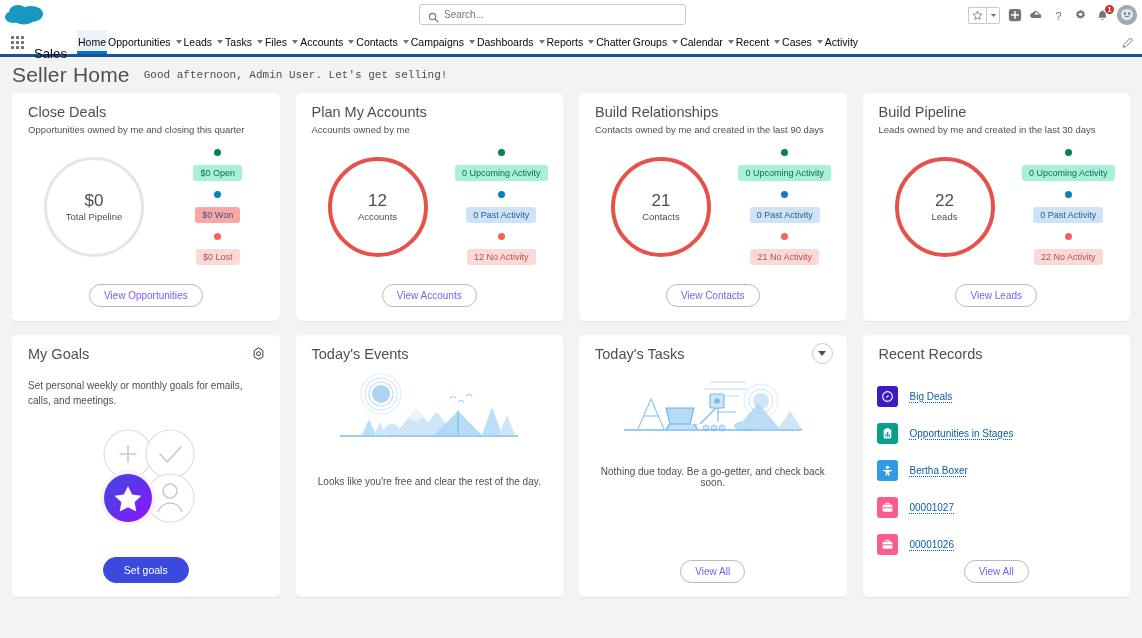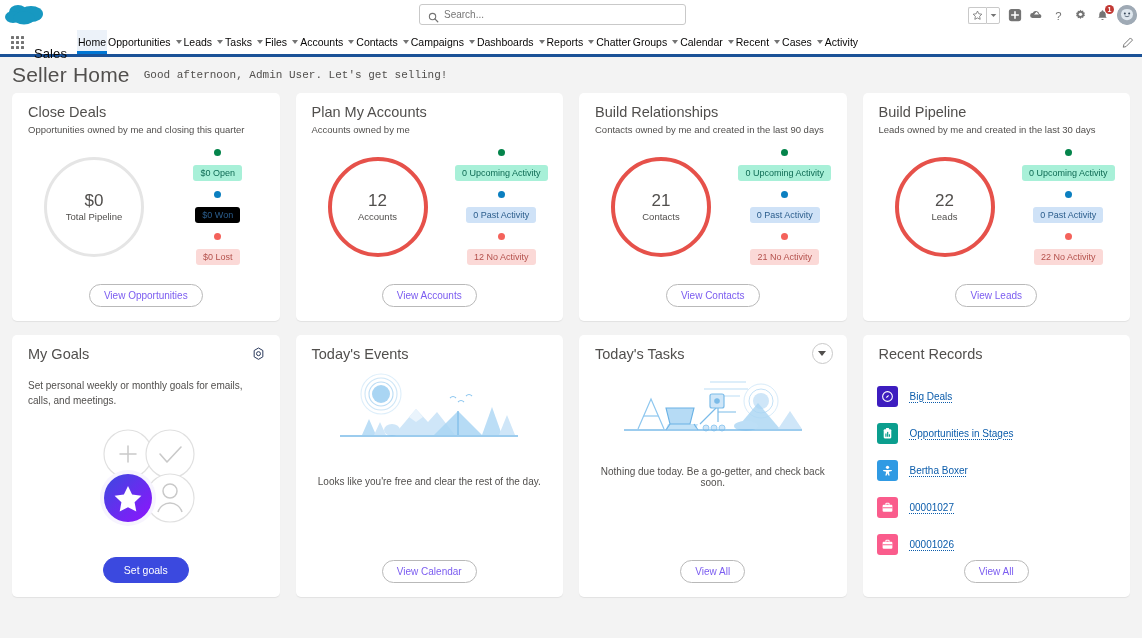--- a/index.html
+++ b/index.html
@@ -475,21 +475,21 @@
             <div class="donut-lbl">Total Pipeline</div>
           </div>
         </div>
         <div class="legend">
             <div class="legend-row">
               <span class="legend-dot" style="background: rgb(4, 132, 75);"></span>
               <span class="legend-pill" style="background: rgb(168, 240, 216); color: rgb(14, 107, 84);">$0 Open</span>
             </div>
             <div class="legend-row">
               <span class="legend-dot" style="background: rgb(11, 127, 192);"></span>
-              <span class="legend-pill" style="background: #000000; color: rgb(43, 93, 140);">$0 Won</span>
+              <span class="legend-pill" style="background: #fca5a5; color: rgb(43, 93, 140);">$0 Won</span>
             </div>
             <div class="legend-row">
               <span class="legend-dot" style="background: rgb(244, 98, 91);"></span>
               <span class="legend-pill" style="background: rgb(251, 217, 215); color: rgb(180, 81, 76);">$0 Lost</span>
             </div>
           </div>
       </div>
       <div class="card-footer">
         <button class="pill-btn">View Opportunities</button>
       </div>
@@ -656,23 +656,20 @@
           <ellipse cx="58" cy="58" rx="8" ry="6" fill="#cfe6f8"></ellipse>
           <g stroke="#8ec7ef" fill="none" stroke-width="1.1">
             <path d="M116 26q3-3 6 0"></path>
               <path d="M124 30q3-3 6 0"></path>
               <path d="M132 24q3-3 6 0"></path>
           </g>
           <line x1="6" y1="64" x2="184" y2="64" stroke="#7bbbe8" stroke-width="1.4"></line>
         </svg>
       </div>
       <div class="empty-msg">Looks like you're free and clear the rest of the day.</div>
-      <div class="card-footer">
-        <button class="pill-btn">View Calendar</button>
-      </div>
     </div>
 
     <div class="card">
       <div class="card-head">
         <div class="card-title">Today's Tasks</div>
       </div>
       <div class="card-caret-btn">
           <i></i>
         </div>
       <div class="empty-art">

